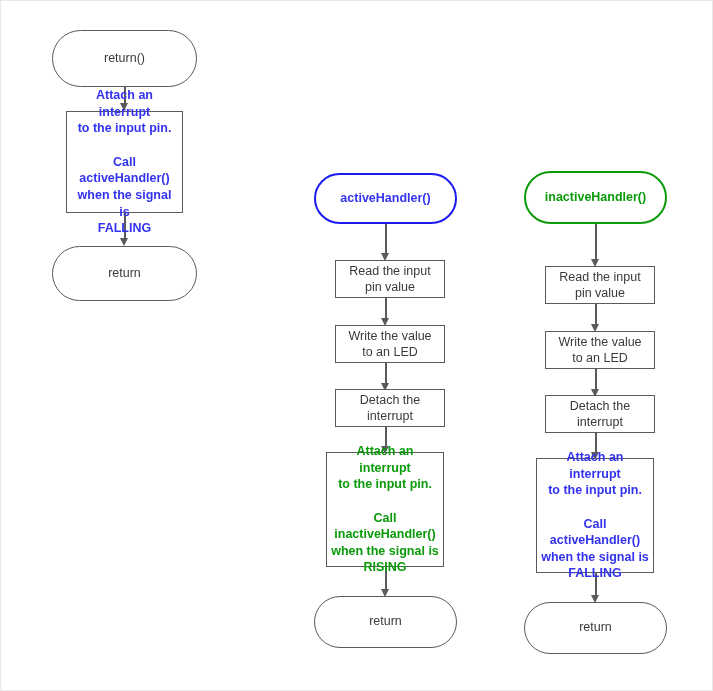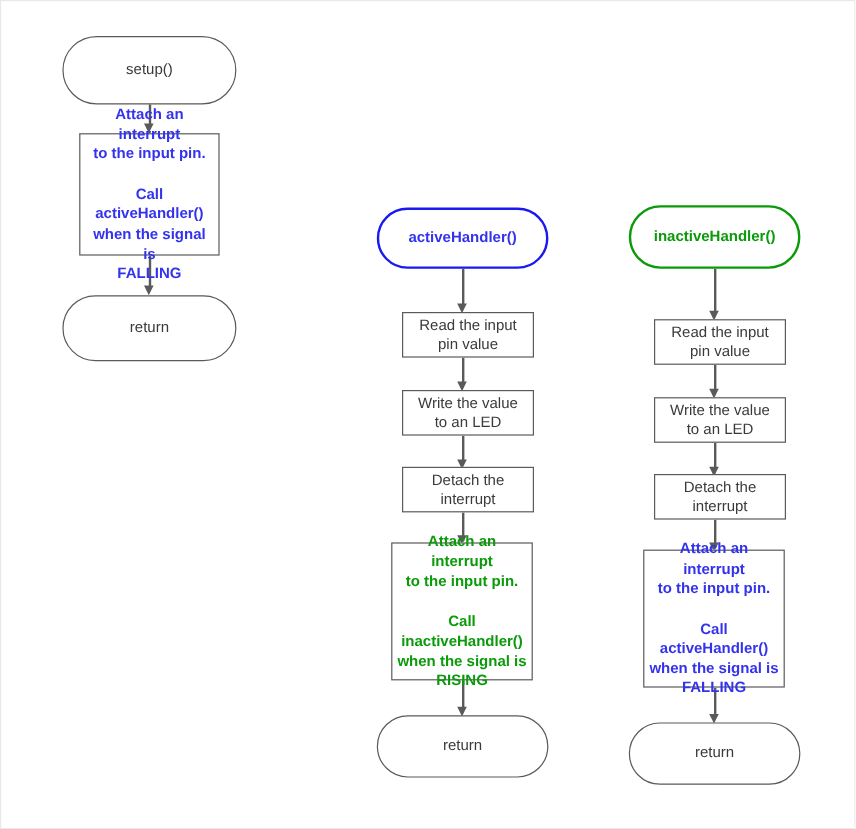--- a/index.html
+++ b/index.html
@@ -93,21 +93,21 @@
     border-right: 4.6px solid transparent;
     border-top: 8px solid #5a5a5a;
   }
 </style>
 </head>
 <body>
 
 <div id="canvas">
 
   <div class="node terminal" style="left:51px; top:29px; width:145px; height:57px;">
-    <span class="label">setup()</span>
+    <span class="label">return()</span>
   </div>
 
   <div class="connector" style="left:123px; top:86px; height:24px;">
     <div class="stem" style="height:17px;"></div>
     <div class="head" style="top:16px;"></div>
   </div>
 
   <div class="node process text-blue" style="left:65px; top:110px; width:117px; height:102px;">
     <span class="label">Attach an interrupt
 to the input pin.

